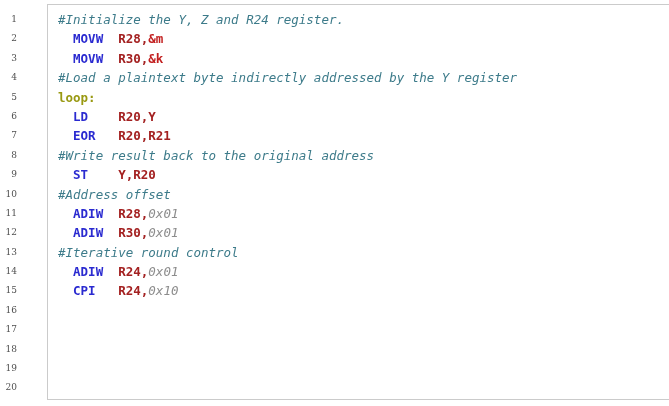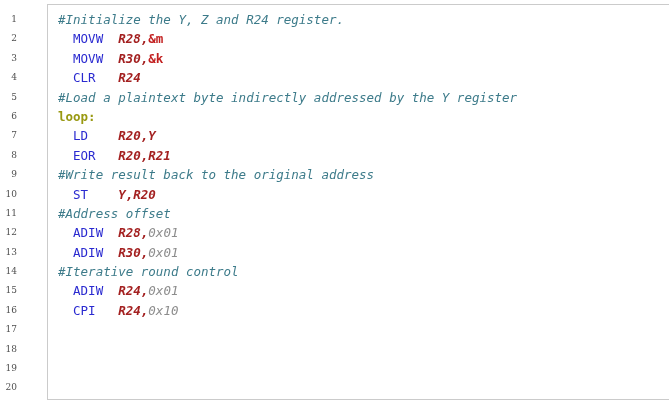--- a/index.html
+++ b/index.html
@@ -35,22 +35,22 @@
     padding: 5px 6px 0 10px;
     margin-left: 16px;
   }
   .code {
     font-size: 12.5px;
     line-height: 19.4px;
     color: #000;
   }
   .code .line { white-space: pre; height: 19.4px; }
   .t-c { color: var(--comment-color); font-style: italic; }
-  .t-k { color: var(--mnemonic-color); font-weight: normal; }
-  .t-r { color: var(--operand-color); font-weight: bold; font-style: italic; }
+  .t-k { color: var(--mnemonic-color); font-weight: bold; }
+  .t-r { color: var(--operand-color); font-weight: bold; }
   .t-a { color: var(--address-color); font-weight: bold; }
   .t-n { color: var(--number-color); font-style: italic; }
   .t-l { color: var(--label-color); font-weight: bold; }
   .t-p { color: #000000; }
 </style>
 </head>
 <body>
 
 <div class="page">
   <div class="gutter">
@@ -73,21 +73,20 @@
       <div class="ln">17</div>
       <div class="ln">18</div>
       <div class="ln">19</div>
       <div class="ln">20</div>
     </div>
   <div class="codebox">
     <div class="code">
         <div class="line"><span class="t-c">#Initialize the Y, Z and R24 register.</span></div>
         <div class="line"><span class="t-p">  </span><span class="t-k">MOVW</span><span class="t-p">  </span><span class="t-r">R28,</span><span class="t-a">&amp;m</span></div>
         <div class="line"><span class="t-p">  </span><span class="t-k">MOVW</span><span class="t-p">  </span><span class="t-r">R30,</span><span class="t-a">&amp;k</span></div>
-        <div class="line"><span class="t-p">  </span><span class="t-k">CLR</span><span class="t-p">   </span><span class="t-r">R24</span></div>
         <div class="line"><span class="t-c">#Load a plaintext byte indirectly addressed by the Y register</span></div>
         <div class="line"><span class="t-l">loop:</span></div>
         <div class="line"><span class="t-p">  </span><span class="t-k">LD</span><span class="t-p">    </span><span class="t-r">R20,Y</span></div>
         <div class="line"><span class="t-p">  </span><span class="t-k">EOR</span><span class="t-p">   </span><span class="t-r">R20,R21</span></div>
         <div class="line"><span class="t-c">#Write result back to the original address</span></div>
         <div class="line"><span class="t-p">  </span><span class="t-k">ST</span><span class="t-p">    </span><span class="t-r">Y,R20</span></div>
         <div class="line"><span class="t-c">#Address offset</span></div>
         <div class="line"><span class="t-p">  </span><span class="t-k">ADIW</span><span class="t-p">  </span><span class="t-r">R28,</span><span class="t-n">0x01</span></div>
         <div class="line"><span class="t-p">  </span><span class="t-k">ADIW</span><span class="t-p">  </span><span class="t-r">R30,</span><span class="t-n">0x01</span></div>
         <div class="line"><span class="t-c">#Iterative round control</span></div>

